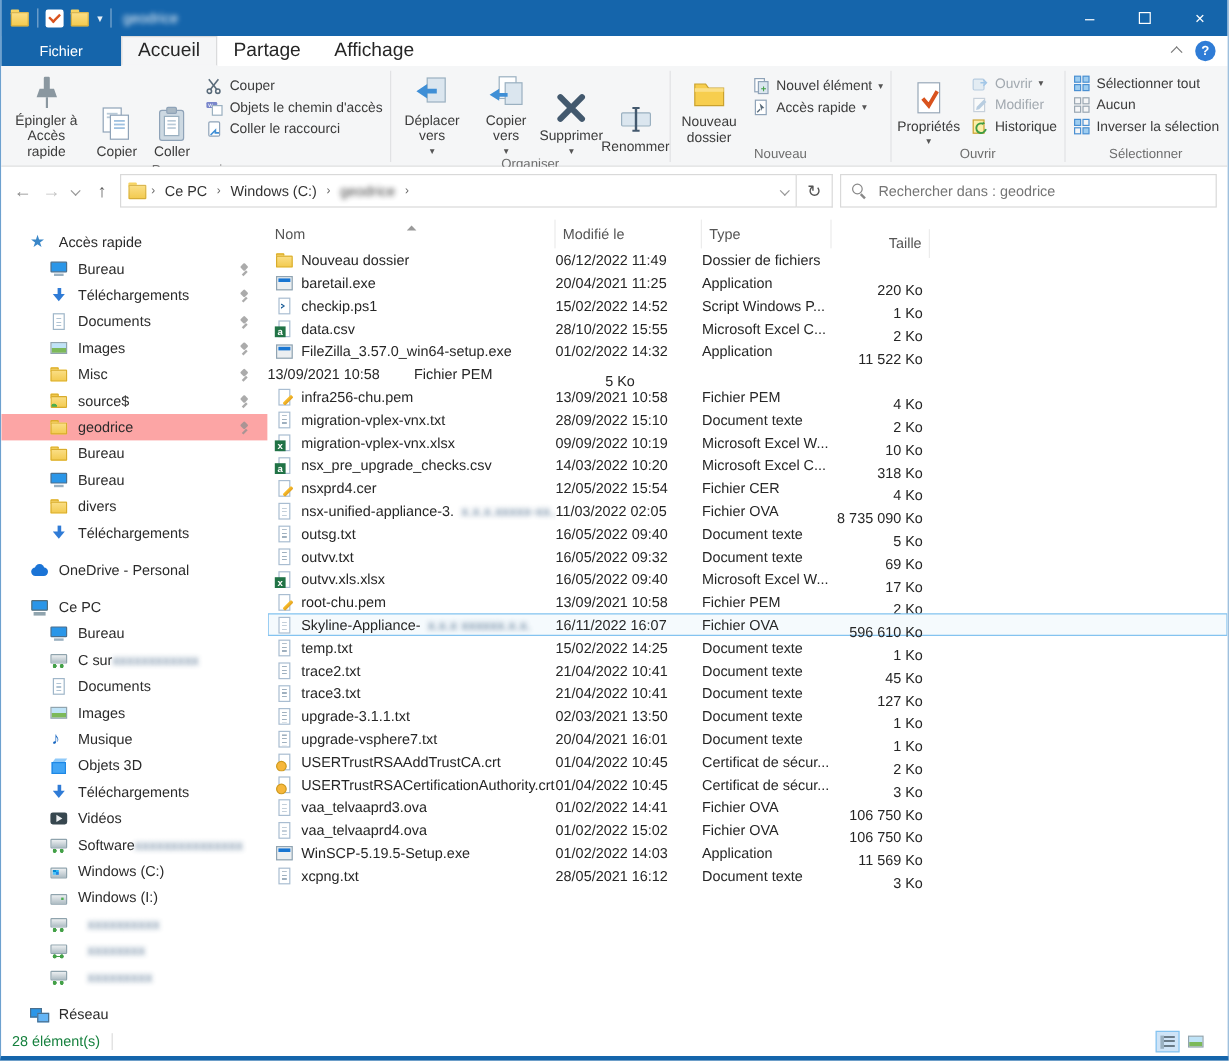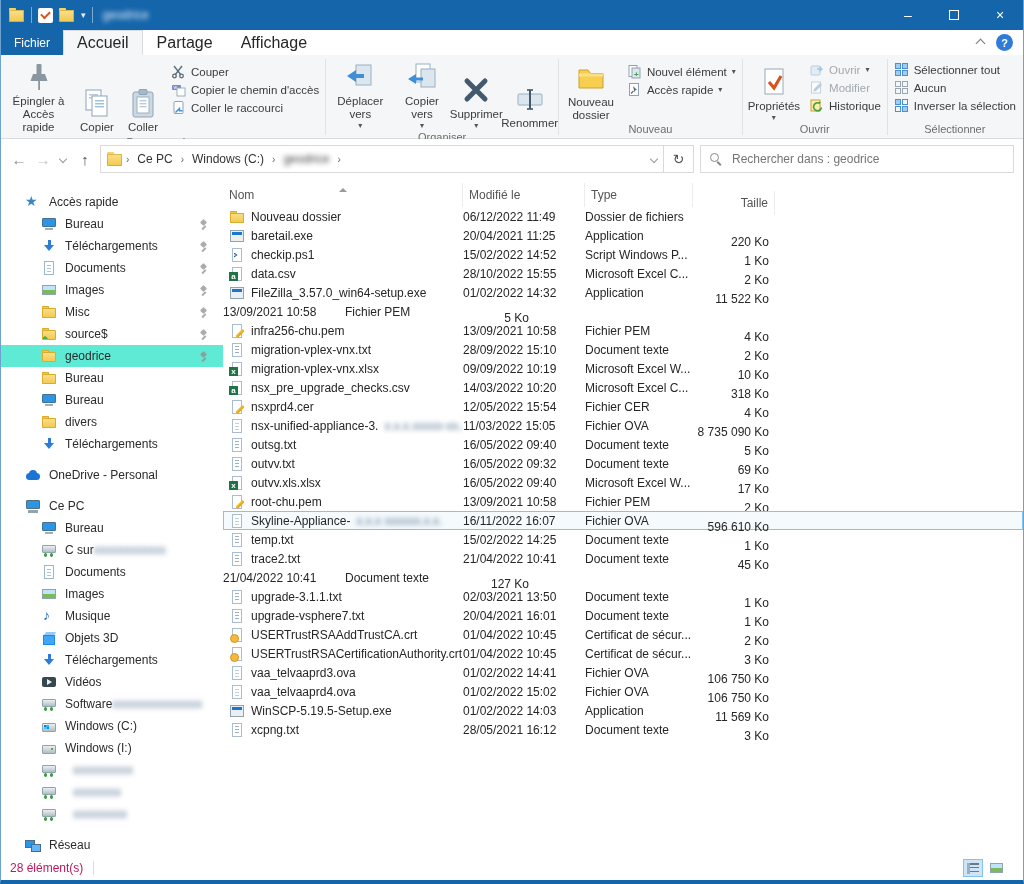--- a/index.html
+++ b/index.html
@@ -17,21 +17,21 @@
   .max-glyph{width:10px;height:10px;border:1px solid #fff;display:inline-block;}
   
   .mini-folder{width:16px;height:14px;position:relative;display:inline-block;flex:none;}
   .mini-folder::before{content:"";position:absolute;top:0;left:0;width:7px;height:4px;background:#f7d462;border-radius:1px 1px 0 0;}
   .mini-folder::after{content:"";position:absolute;top:2px;left:0;right:1px;bottom:0;background:linear-gradient(#fbe08a,#f2c94c);border-radius:1px;box-shadow:inset 0 0 0 1px rgba(190,150,40,.55);}
   .qat-check{width:15px;height:15px;background:#fff;border-radius:2px;position:relative;display:inline-block;}
   .qat-check::after{content:"";position:absolute;left:3px;top:3px;width:7px;height:4px;border-left:2px solid #d9531e;border-bottom:2px solid #d9531e;transform:rotate(-45deg);}
   .tb-caret{font-size:9px;opacity:.9;}
   
   .tabbar{height:25px;background:#fff;display:flex;align-items:flex-end;flex:none;position:relative;}
-  .tab-file{background:#1565ab;color:#fff;font-size:12px;padding:4px 13px;height:25px;display:flex;align-items:center;}
+  .tab-file{background:#1565ab;color:#fff;font-size:12px;padding:4px 32px;height:25px;display:flex;align-items:center;}
   .tab{font-size:16px;color:#262626;padding:4px 13px;height:25px;display:flex;align-items:center;border:1px solid transparent;}
   .tab.active{background:#f5f6f7;border-color:#dadbdc;border-bottom-color:#f5f6f7;}
   .tabbar-right{margin-left:auto;display:flex;align-items:center;gap:10px;padding-right:10px;height:25px;}
   .collapse-chevron{width:9px;height:5px;position:relative;}
   .collapse-chevron::before{content:"";position:absolute;left:0;top:0;width:6px;height:6px;border-left:1.5px solid #777;border-top:1.5px solid #777;transform:rotate(45deg);}
   .help-btn{width:17px;height:17px;border-radius:50%;background:#2f7cd6;color:#fff;font-size:11px;font-weight:bold;display:flex;align-items:center;justify-content:center;}
   
   .ribbon{height:84px;background:#f5f6f7;border-bottom:1px solid #dadbdc;display:flex;padding:1px 2px 0 2px;flex:none;}
   .rgroup{display:flex;flex-direction:column;}
   .rgroup-body{flex:1;display:flex;align-items:stretch;padding-top:2px;}
@@ -62,21 +62,21 @@
   .searchbox input{border:none;outline:none;font-size:12px;color:#666;width:100%;font-family:inherit;background:transparent;}
   .mag{width:12px;height:12px;position:relative;flex:none;}
   .mag::before{content:"";position:absolute;left:0;top:0;width:7px;height:7px;border:1.4px solid #888;border-radius:50%;}
   .mag::after{content:"";position:absolute;left:8px;top:8px;width:5px;height:1.6px;background:#888;transform:rotate(45deg);transform-origin:0 0;}
   
   .content{flex:1;display:flex;overflow:hidden;background:#fff;}
   .sidebar{width:222px;flex:none;padding-top:12px;overflow:hidden;}
   .side-item{height:22px;display:flex;align-items:center;font-size:12px;color:#2b2b2b;padding-left:40px;position:relative;}
   .side-item.lvl1{padding-left:24px;font-size:12px;}
   .side-item.gap{margin-top:9px;}
-  .side-item.sel{background:#5eead4;}
+  .side-item.sel{background:#fca5a5;}
   .side-item .t1,.side-item .t2{margin-left:8px;white-space:nowrap;}
   .side-item .t2{margin-left:0;color:#4a6a8a;}
   .pin{width:11px;height:11px;position:relative;margin-left:auto;margin-right:14px;flex:none;opacity:.75;}
   .pin::before{content:"";position:absolute;left:3px;top:1px;width:5px;height:5px;background:#8f8f8f;border-radius:1px;transform:rotate(45deg);}
   .pin::after{content:"";position:absolute;left:5px;top:6px;width:1.5px;height:5px;background:#8f8f8f;transform:rotate(45deg);}
   
   .ico{width:16px;height:16px;position:relative;flex:none;display:inline-block;}
   .ico-star::before{content:"★";position:absolute;left:0;top:-1px;font-size:14px;color:#3a87c8;}
   .ico-desktop::before{content:"";position:absolute;inset:2px 1px 5px 1px;background:#2a96e8;border:1px solid #4a6f8e;border-radius:1px;}
   .ico-desktop::after{content:"";position:absolute;left:4px;right:4px;bottom:2px;height:2px;background:#9ab0c0;}
@@ -129,21 +129,21 @@
   .f-ova::after{content:"";position:absolute;left:6px;right:6px;top:5px;height:7px;background:repeating-linear-gradient(#c3cfda 0 1px,transparent 1px 3px);}
   .f-exe::before{content:"";position:absolute;inset:2px 1px;background:#eceff1;border:1px solid #8fa3b2;}
   .f-exe::after{content:"";position:absolute;left:3px;top:4px;width:10px;height:3px;background:#1976d2;}
   .f-ps1::after{content:"";position:absolute;left:5px;top:6px;width:6px;height:5px;background:#1e5f99;clip-path:polygon(0 0,60% 50%,0 100%,0 70%,35% 50%,0 30%);}
   .f-csv::after,.f-xlsx::after{position:absolute;left:0;bottom:1px;width:9px;height:9px;background:#217346;color:#fff;font-size:8px;line-height:9px;text-align:center;font-weight:bold;}
   .f-csv::after{content:"a";}
   .f-xlsx::after{content:"x";}
   .f-pem::after,.f-cer::after{content:"";position:absolute;right:0;bottom:4px;width:10px;height:3px;background:linear-gradient(#fbc02d,#e0a020);transform:rotate(-45deg);border-radius:1px;}
   .f-crt::after{content:"";position:absolute;left:1px;bottom:0;width:7px;height:7px;border-radius:50%;background:#f6b73c;border:1px solid #cf9a1d;}
   
-  .statusbar{height:24px;flex:none;display:flex;align-items:center;font-size:12px;color:#be185d;padding:0 9px;background:#fff;}
+  .statusbar{height:24px;flex:none;display:flex;align-items:center;font-size:12px;color:#15803d;padding:0 9px;background:#fff;}
   .status-sep{width:1px;height:14px;background:#dcdcdc;margin-left:10px;}
   .viewbtns{margin-left:auto;display:flex;gap:3px;align-items:center;padding-right:8px;}
   .viewbtn{width:20px;height:18px;display:flex;align-items:center;justify-content:center;border:1px solid transparent;}
   .viewbtn.active{background:#cfe4f7;border-color:#84c3f0;}
   .vb-details{width:12px;height:11px;background:repeating-linear-gradient(#6a7b88 0 1.6px,transparent 1.6px 3.8px);border-left:3px solid #9ab0c0;}
   .vb-thumbs{width:13px;height:10px;background:linear-gradient(#bfe3f7 55%,#7cb95a 55%);border:1px solid #90a4ae;}
 </style>
 </head>
 <body>
 
@@ -237,21 +237,21 @@
             <span>Couper</span>
           </div>
           <div class="smallbtn">
             <span class="sicon">
               <svg viewBox="0 0 15 15" width="15" height="15">
                   <rect x="1" y="3" width="9" height="5" rx="1" fill="#7986cb"></rect>
                   <text x="2.5" y="7.3" font-size="5" fill="#fff" font-family="sans-serif">w</text>
                   <rect x="6" y="6" width="8" height="8" fill="#fff" stroke="#9ab0c0"></rect>
                 </svg>
             </span>
-            <span>Copier le chemin d'accès</span>
+            <span>Objets le chemin d'accès</span>
           </div>
           <div class="smallbtn">
             <span class="sicon">
               <svg viewBox="0 0 15 15" width="15" height="15">
                   <rect x="3" y="1.5" width="9" height="12" rx="1" fill="#fff" stroke="#8fa3b8"></rect>
                   <path d="M4.5 12.5 l4 -4 v2.2 h3" stroke="#3f8fd6" stroke-width="1.4" fill="none"></path>
                 </svg>
             </span>
             <span>Coller le raccourci</span>
           </div>
@@ -746,21 +746,21 @@
     <span class="cell-date">12/05/2022 15:54</span>
     <span class="cell-type">Fichier CER</span>
     <span class="cell-size">4 Ko</span>
   </div>
           <div class="fl-row">
     <span class="cell-name">
       <span class="fico f-page f-ova"></span>
       <span class="fname">nsx-unified-appliance-3.</span>
       <span class="fname2 blur">x.x.x.xxxxx-xx...</span>
     </span>
-    <span class="cell-date">11/03/2022 15:05</span>
+    <span class="cell-date">11/03/2022 02:05</span>
     <span class="cell-type">Fichier OVA</span>
     <span class="cell-size">8 735 090 Ko</span>
   </div>
           <div class="fl-row">
     <span class="cell-name">
       <span class="fico f-page f-txt"></span>
       <span class="fname">outsg.txt</span>
 
     </span>
     <span class="cell-date">16/05/2022 09:40</span>
@@ -821,20 +821,25 @@
     <span class="cell-name">
       <span class="fico f-page f-txt"></span>
       <span class="fname">trace2.txt</span>
 
     </span>
     <span class="cell-date">21/04/2022 10:41</span>
     <span class="cell-type">Document texte</span>
     <span class="cell-size">45 Ko</span>
   </div>
           <div class="fl-row">
+    <span class="cell-name">
+      <span class="fico f-page f-txt"></span>
+      <span class="fname">trace3.txt</span>
+
+    </span>
     <span class="cell-date">21/04/2022 10:41</span>
     <span class="cell-type">Document texte</span>
     <span class="cell-size">127 Ko</span>
   </div>
           <div class="fl-row">
     <span class="cell-name">
       <span class="fico f-page f-txt"></span>
       <span class="fname">upgrade-3.1.1.txt</span>
 
     </span>

